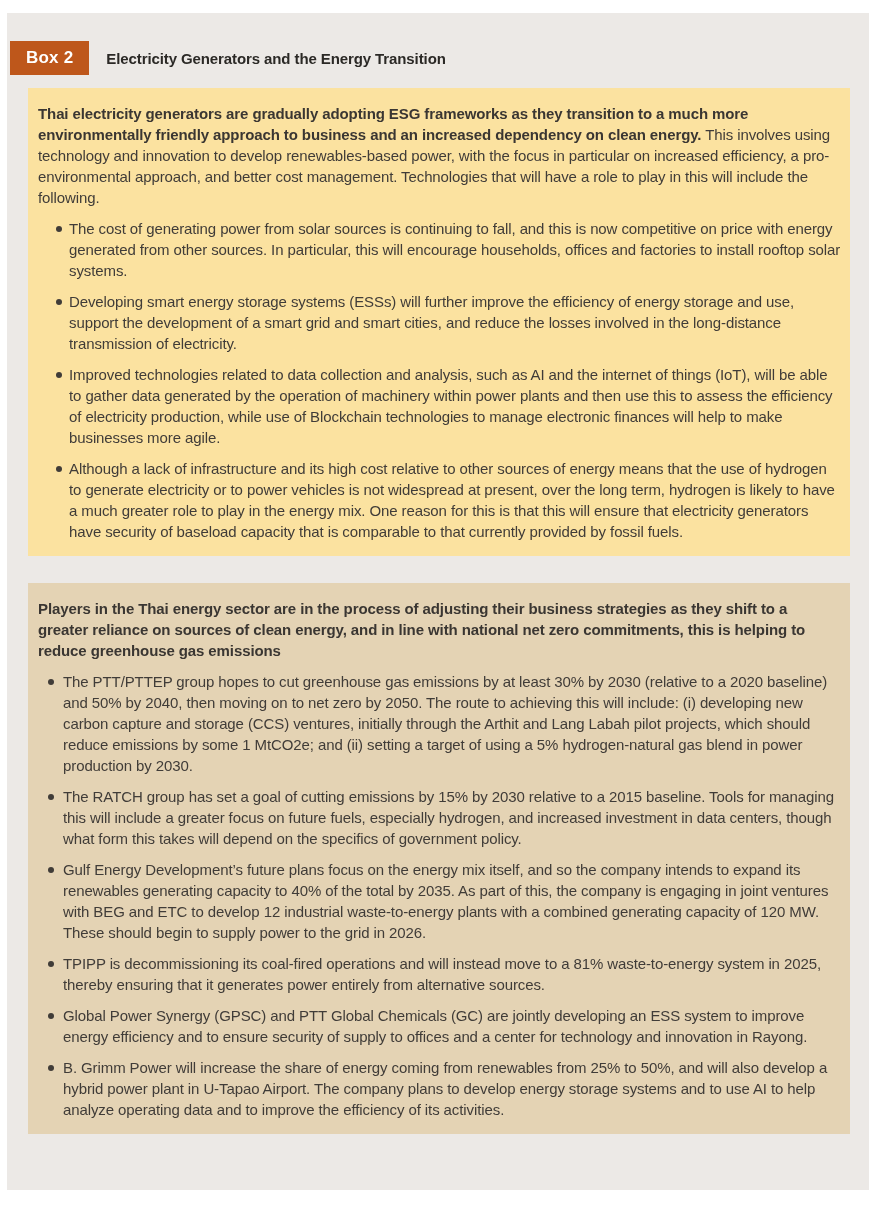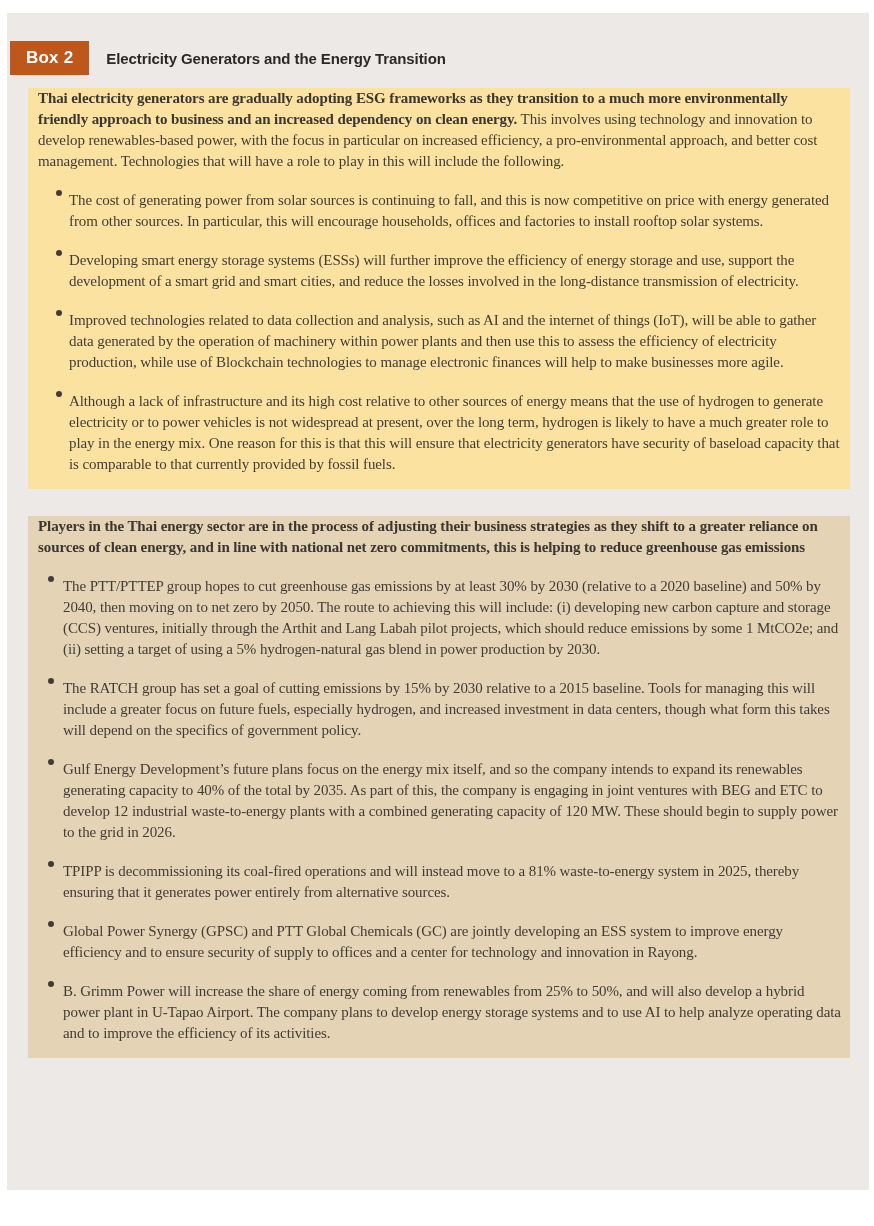--- a/index.html
+++ b/index.html
@@ -41,23 +41,22 @@
   }
   .header-title {
     margin-left: 17px;
     font-weight: bold;
     font-size: 15px;
     color: #2b2926;
     letter-spacing: -0.1px;
   }
   .card {
     margin: 13px 19px 0 21px;
-    padding: 0 9px 14px 10px;
+    padding: 15px 9px 14px 10px;
     box-sizing: border-box;
-    font-family: Liberation Serif, serif;
   }
   .card.yellow { background: #fbe2a0; }
   .card.tan   { background: #e4d3b4; margin-top: 27px; }
   .intro {
     margin: 0;
     font-size: 15px;
     line-height: 21px;
     color: #403c38;
     letter-spacing: -0.1px;
   }
@@ -82,21 +81,20 @@
   ul.bullets .dot {
     flex: 0 0 auto;
     width: 6px;
     height: 6px;
     border-radius: 50%;
     background: #403c38;
     margin: 8px 0 0 18px;
   }
   ul.bullets .btext {
     margin-left: 7px;
-    margin-top: 8px;
   }
   .card.tan ul.bullets .dot { margin-left: 10px; }
   .card.tan ul.bullets .btext { margin-left: 9px; }
 </style>
 </head>
 <body>
 
 <div class="panel">
 
   <div class="header-row">

